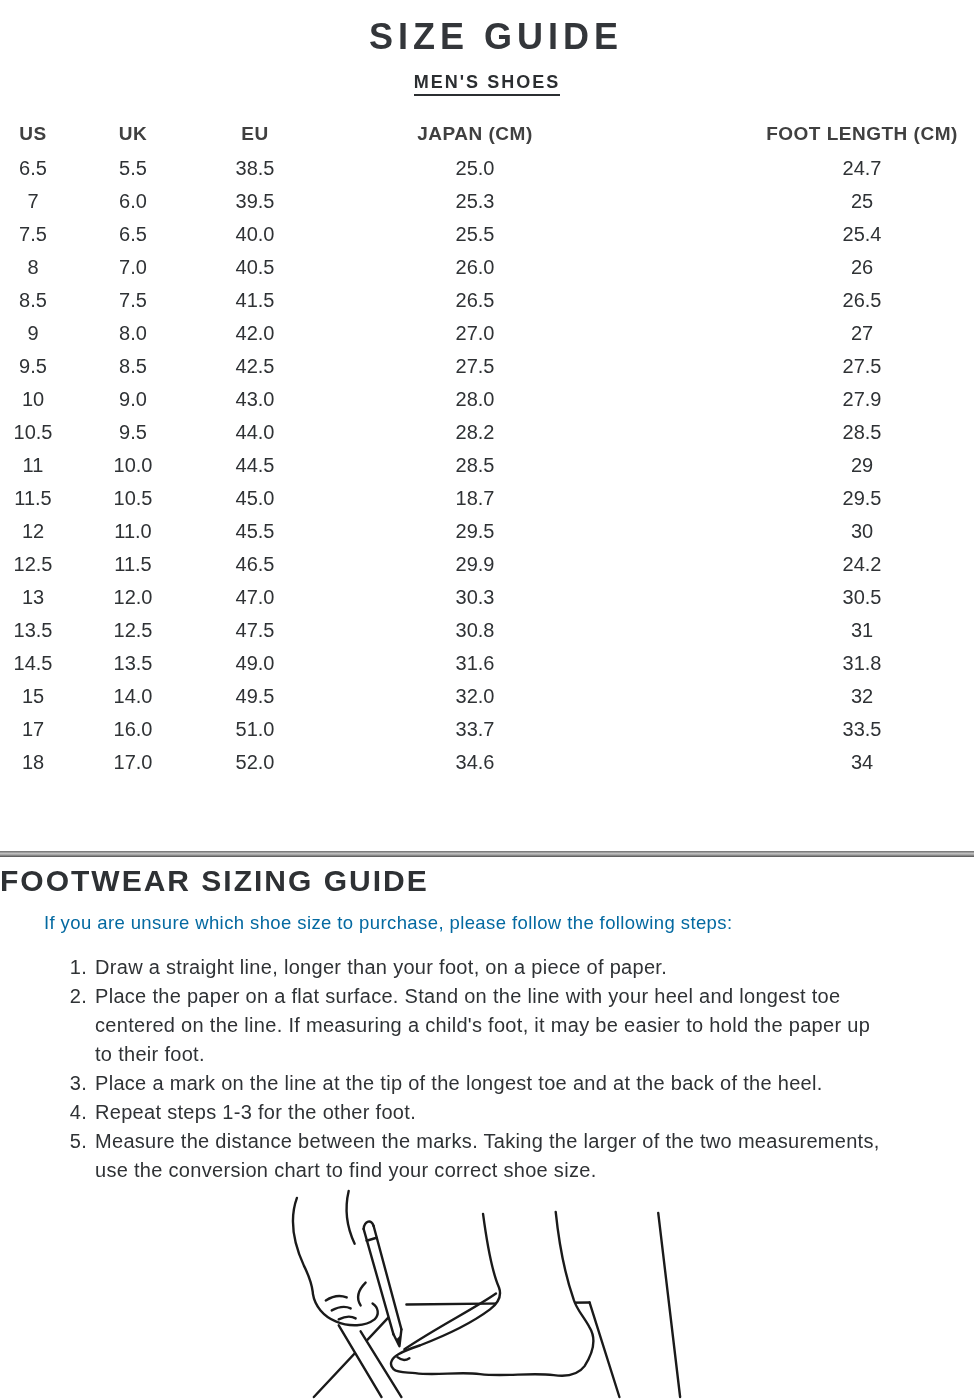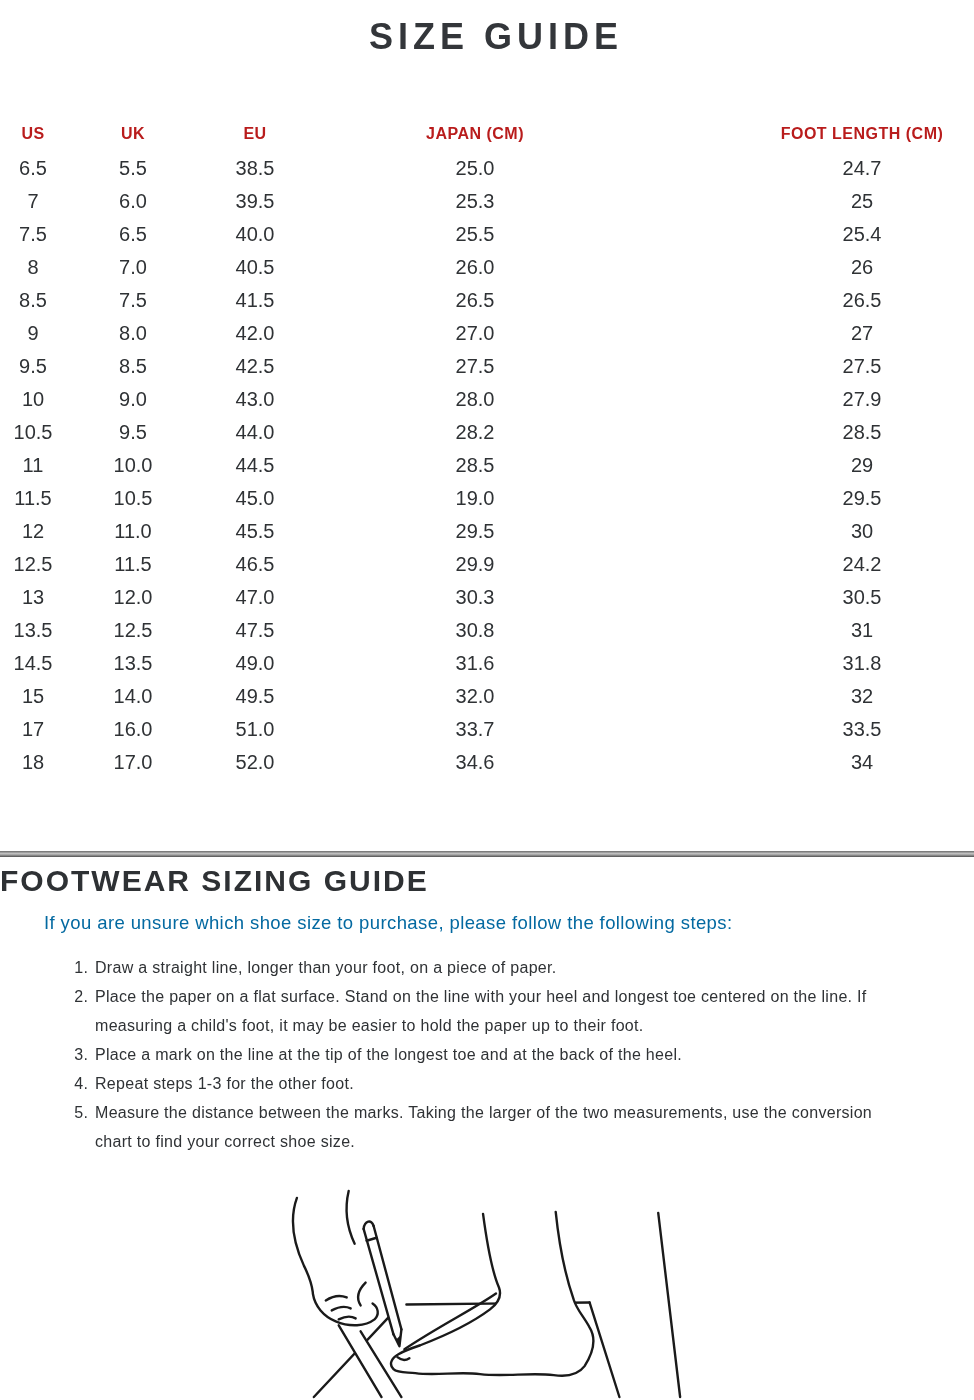--- a/index.html
+++ b/index.html
@@ -30,22 +30,22 @@
     border-bottom: 2px solid #2b2e31;
     padding-bottom: 1px;
   }
 
   table.sizes {
     position: absolute; top: 116px; left: 0;
     width: 974px; border-collapse: collapse;
     table-layout: fixed;
   }
   table.sizes th {
-    height: 36px; font-size: 16px; font-weight: 700;
-    letter-spacing: 0.5px; color: #b91c1c;
+    height: 36px; font-size: 19px; font-weight: 700;
+    letter-spacing: 0.5px; color: #404040;
     text-align: center; vertical-align: middle; padding: 0;
   }
   table.sizes td {
     height: 33px; font-size: 20px; font-weight: 400;
     color: #2f3235; text-align: center; vertical-align: middle; padding: 0;
   }
   table.sizes th:last-child, table.sizes td:last-child { padding-left: 110px; }
 
   .divider {
     position: absolute; top: 851px; left: 0; width: 100%; height: 6px;
@@ -59,39 +59,42 @@
     color: #2e3134; margin: 0;
   }
   .intro {
     position: absolute; top: 912px; left: 44px;
     font-size: 18.5px; letter-spacing: 0.4px;
     color: #0369a1; margin: 0;
   }
   ol.steps {
     position: absolute; top: 953px; left: 0;
     margin: 0; padding-left: 93px; width: 800px;
-    font-size: 16px; letter-spacing: 0.3px; line-height: 29px;
+    font-size: 20px; letter-spacing: 0.3px; line-height: 29px;
     color: #2f3235;
   }
   ol.steps li { margin: 0; padding-left: 2px; }
 
   .illustration {
     position: absolute; top: 1186px; left: 268px;
     width: 450px; height: 214px;
   }
   .ln { fill: none; stroke: #1a1a1a; stroke-width: 2.4; stroke-linecap: round; stroke-linejoin: round; }
   .fillw { fill: #ffffff; stroke: none; }
 </style>
 </head>
 <body>
 
 <div class="page">
 
   <h1 class="title">SIZE GUIDE</h1>
 
+  <div class="subtitle-row">
+    <span class="subtitle">MEN'S SHOES</span>
+  </div>
 
   <table class="sizes">
     <colgroup>
       <col style="width:66px">
         <col style="width:134px">
         <col style="width:110px">
         <col style="width:330px">
         <col style="width:334px">
     </colgroup>
     <thead>
@@ -171,21 +174,21 @@
           <td>11</td>
           <td>10.0</td>
           <td>44.5</td>
           <td>28.5</td>
           <td>29</td>
         </tr>
         <tr>
           <td>11.5</td>
           <td>10.5</td>
           <td>45.0</td>
-          <td>19.0</td>
+          <td>18.7</td>
           <td>29.5</td>
         </tr>
         <tr>
           <td>12</td>
           <td>11.0</td>
           <td>45.5</td>
           <td>29.5</td>
           <td>30</td>
         </tr>
         <tr>

